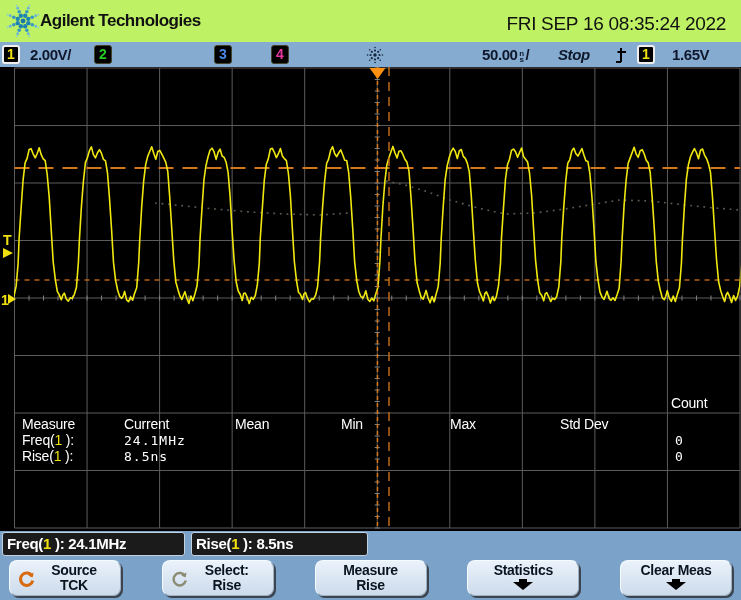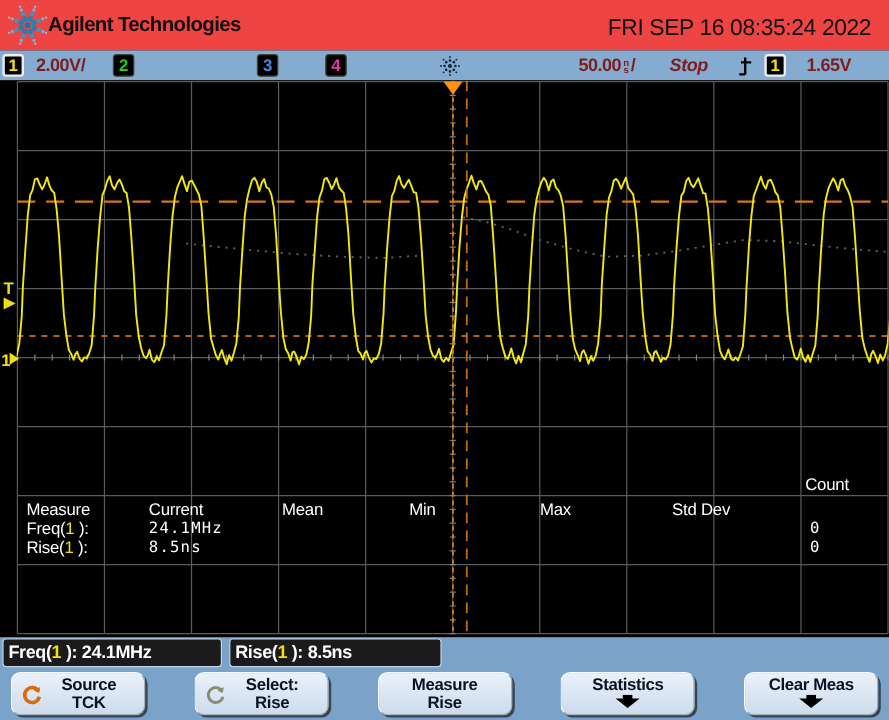--- a/index.html
+++ b/index.html
@@ -1,28 +1,28 @@
 <!DOCTYPE html>
 <html><head>
 <meta charset="utf-8">
 <style>
   html,body{margin:0;padding:0;background:#222;}
   *{box-sizing:border-box;}
   #stage{position:relative;width:741px;height:600px;overflow:hidden;
          font-family:"Liberation Sans",sans-serif;background:#000;}
   
-  .hdr{position:absolute;left:0;top:0;width:741px;height:42px;background:#ef4444;}
+  .hdr{position:absolute;left:0;top:0;width:741px;height:42px;background:#bef264;}
   .hdr .logo{position:absolute;left:4px;top:1px;}
   .hdr .brand{position:absolute;left:40px;top:11px;font-size:17px;font-weight:bold;
               letter-spacing:-0.5px;color:#111;}
   .hdr .datetime{position:absolute;right:15px;top:13px;font-size:19px;color:#111;
                  letter-spacing:-0.3px;font-weight:500;}
   
   .sbar{position:absolute;left:0;top:42px;width:741px;height:25px;background:#86abd0;}
-  .sbar .txt{position:absolute;top:4px;font-size:15px;font-weight:bold;color:#7f1d1d;
+  .sbar .txt{position:absolute;top:4px;font-size:15px;font-weight:bold;color:#0f172a;
              letter-spacing:-0.4px;white-space:pre;}
   .badge{position:absolute;top:3px;width:18px;height:19px;background:#000;
          border:1px solid #44442c;border-radius:3px;text-align:center;
          font-size:14px;font-weight:bold;line-height:17px;}
   .badge.sel{border:2px solid #eeeeee;line-height:15px;}
   .stackunit{display:inline-block;vertical-align:-2px;font-size:8px;line-height:6px;
              font-weight:bold;width:8px;text-align:center;}
   
   .screen{position:absolute;left:0;top:67px;width:741px;height:464px;background:#000;}
   .screen svg{position:absolute;left:0;top:0;}

